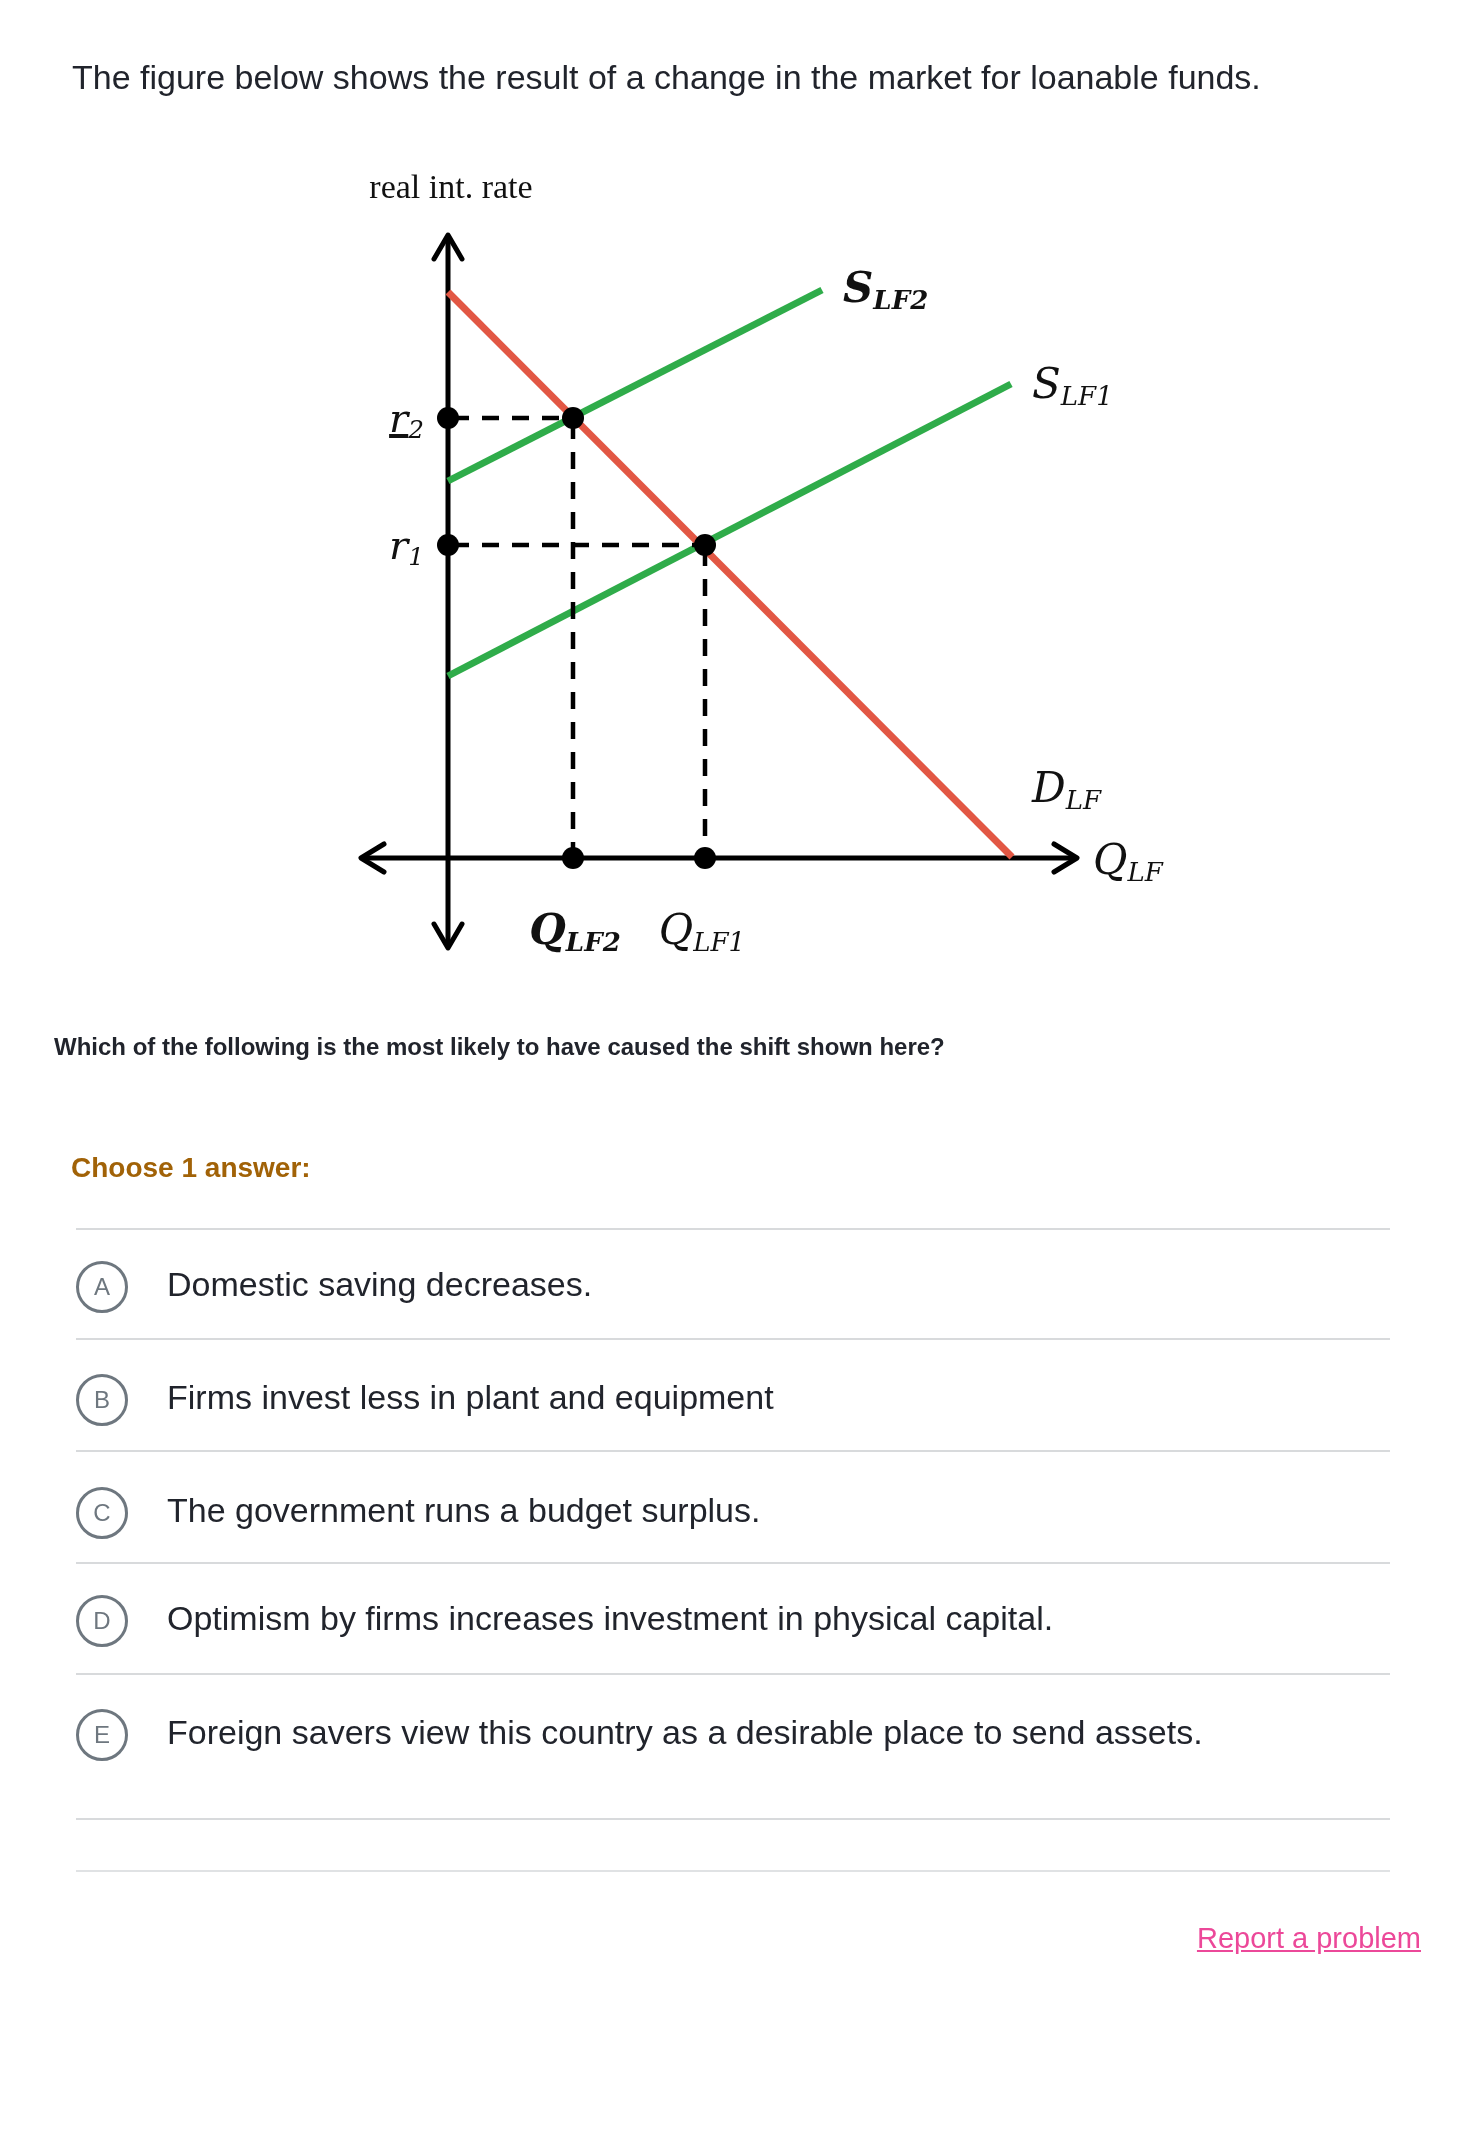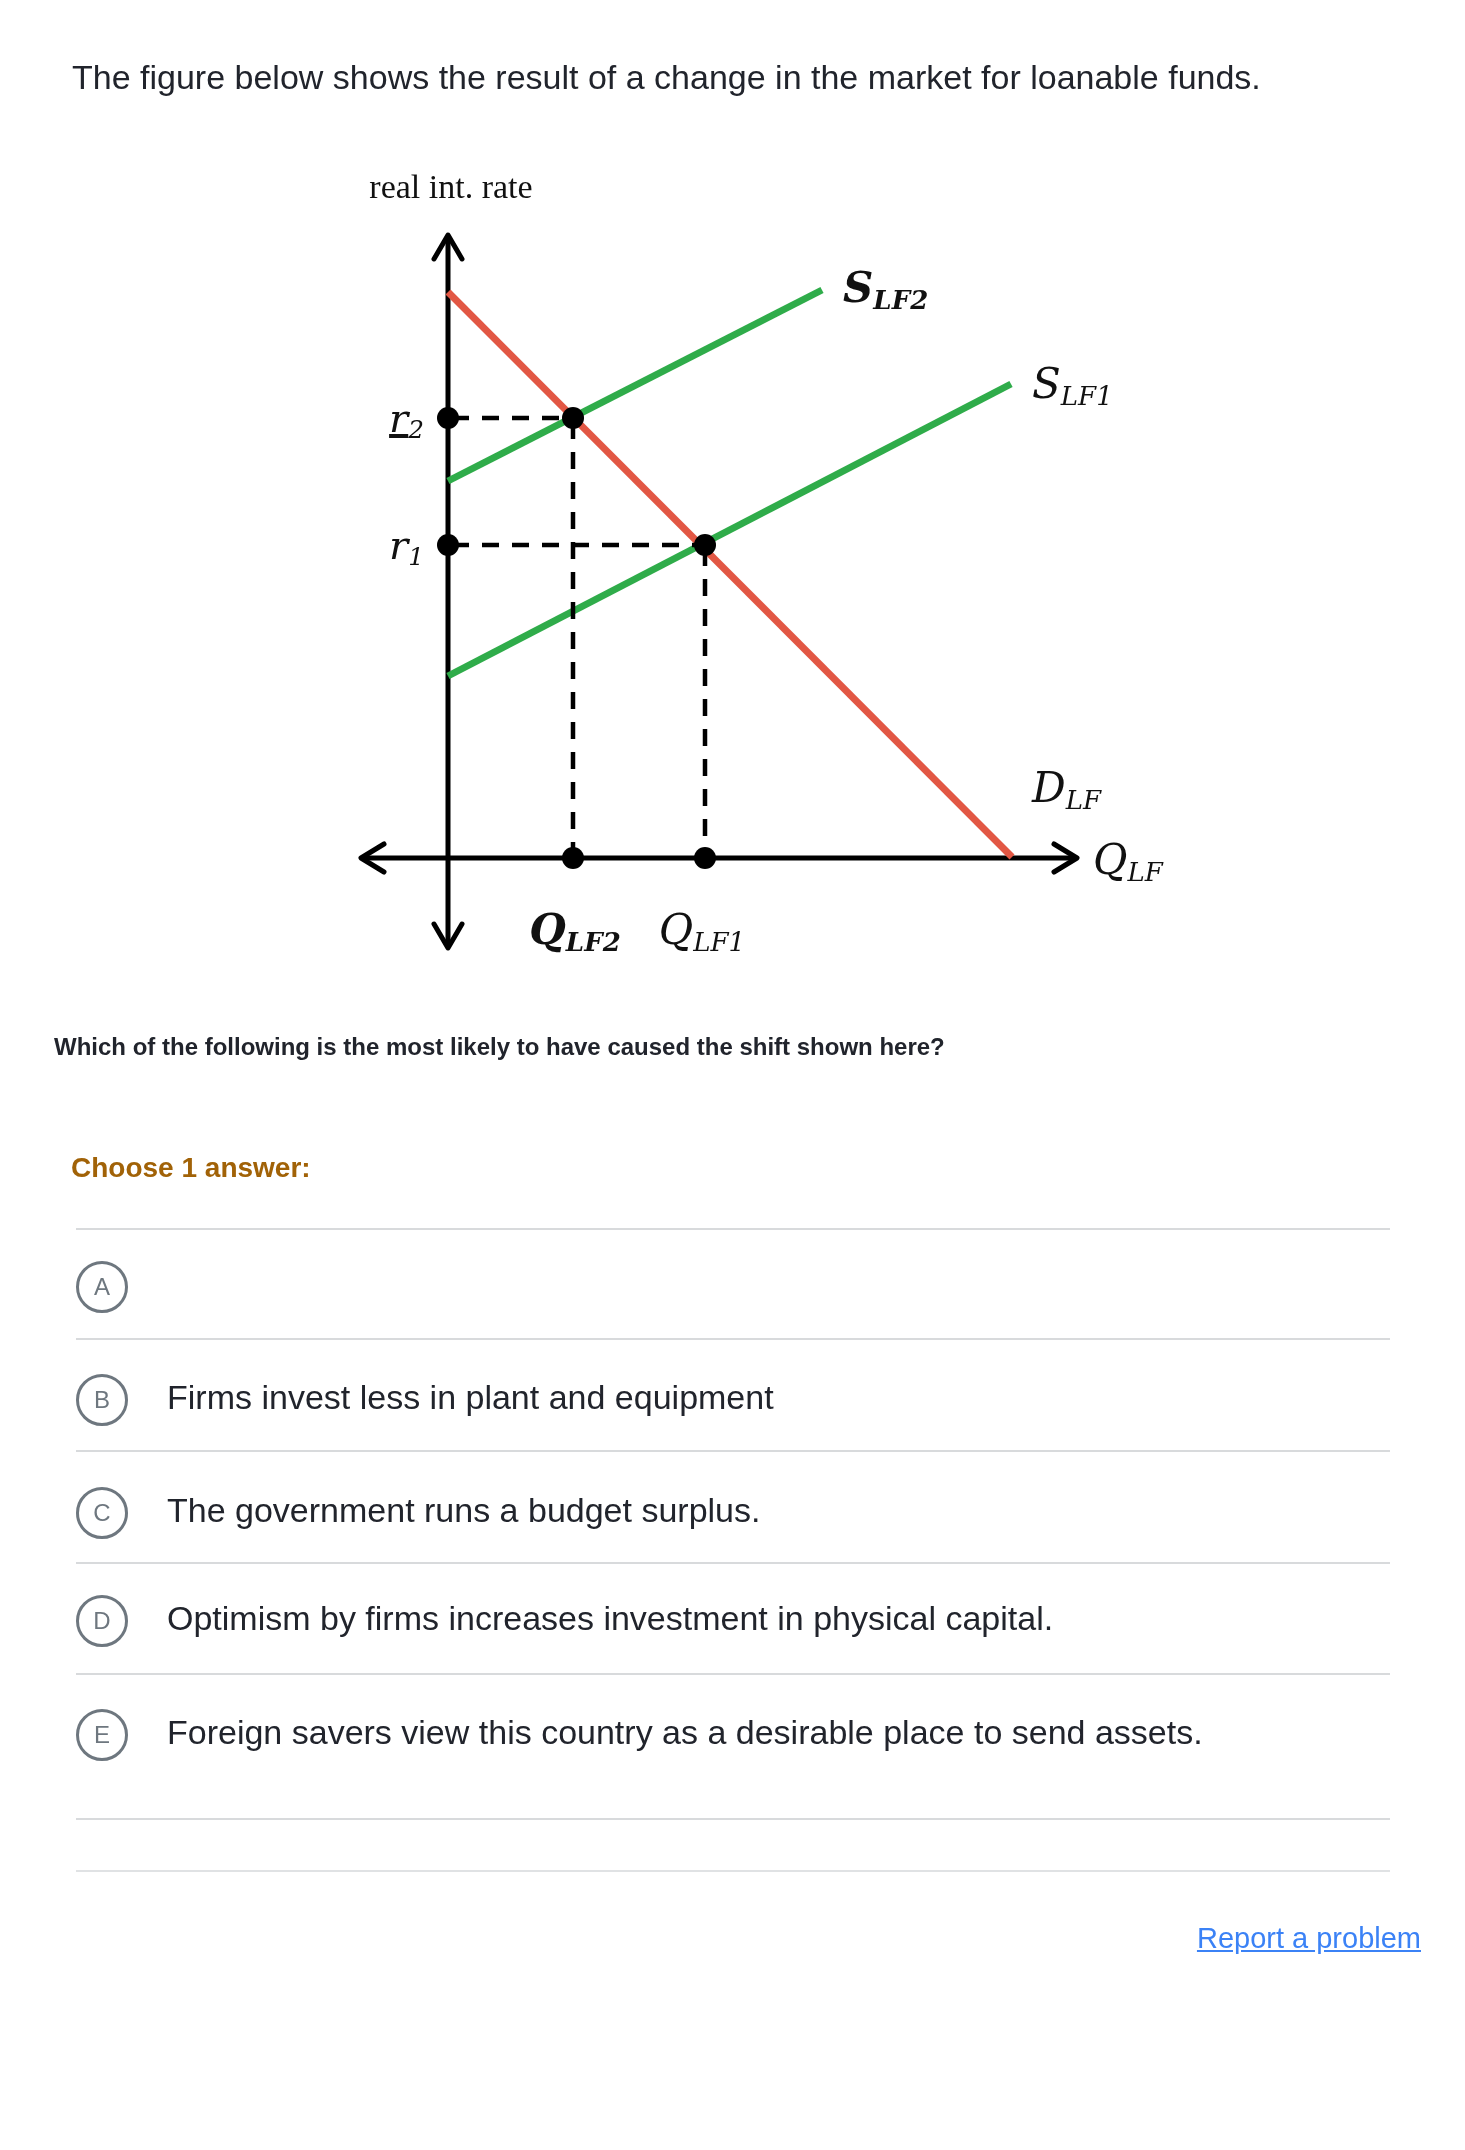--- a/index.html
+++ b/index.html
@@ -24,21 +24,21 @@
   .choose{position:absolute;left:71px;top:1152px;font-size:28px;font-weight:bold;color:#a16207;}
 
   .divider{position:absolute;left:76px;width:1314px;height:2px;background:#d8dadc;}
 
   .option{position:absolute;left:76px;width:1314px;display:flex;align-items:flex-start;cursor:pointer;}
   .radio{flex:0 0 auto;width:46px;height:46px;border:3px solid #6e777f;border-radius:50%;
          display:flex;align-items:center;justify-content:center;
          font-size:24px;color:#6e777f;background:#ffffff;margin-right:39px;}
   .opt-text{font-size:34px;line-height:50px;color:#21242c;max-width:1150px;}
 
-  .report{position:absolute;top:1922px;right:88px;font-size:29px;color:#3b82f6;
+  .report{position:absolute;top:1922px;right:88px;font-size:29px;color:#ec4899;
           text-decoration:underline;cursor:pointer;}
 </style>
 </head>
 <body>
 
 <div class="page">
 
   <p class="intro">The figure below shows the result of a change in the market for loanable funds.</p>
 
   <div class="figure">
@@ -97,20 +97,21 @@
 
   <h2 class="question">Which of the following is the most likely to have caused the shift shown here?</h2>
   <div class="choose">Choose 1 answer:</div>
 
   <div class="divider" style="top:1228px;"></div>
 
   <div class="option" style="top:1259px;">
     <div class="radio" style="margin-top:2px;">
         <span>A</span>
       </div>
+    <div class="opt-text">Domestic saving decreases.</div>
   </div>
   <div class="divider" style="top:1338px;"></div>
 
   <div class="option" style="top:1372px;">
     <div class="radio" style="margin-top:2px;">
         <span>B</span>
       </div>
     <div class="opt-text">Firms invest less in plant and equipment</div>
   </div>
   <div class="divider" style="top:1450px;"></div>

